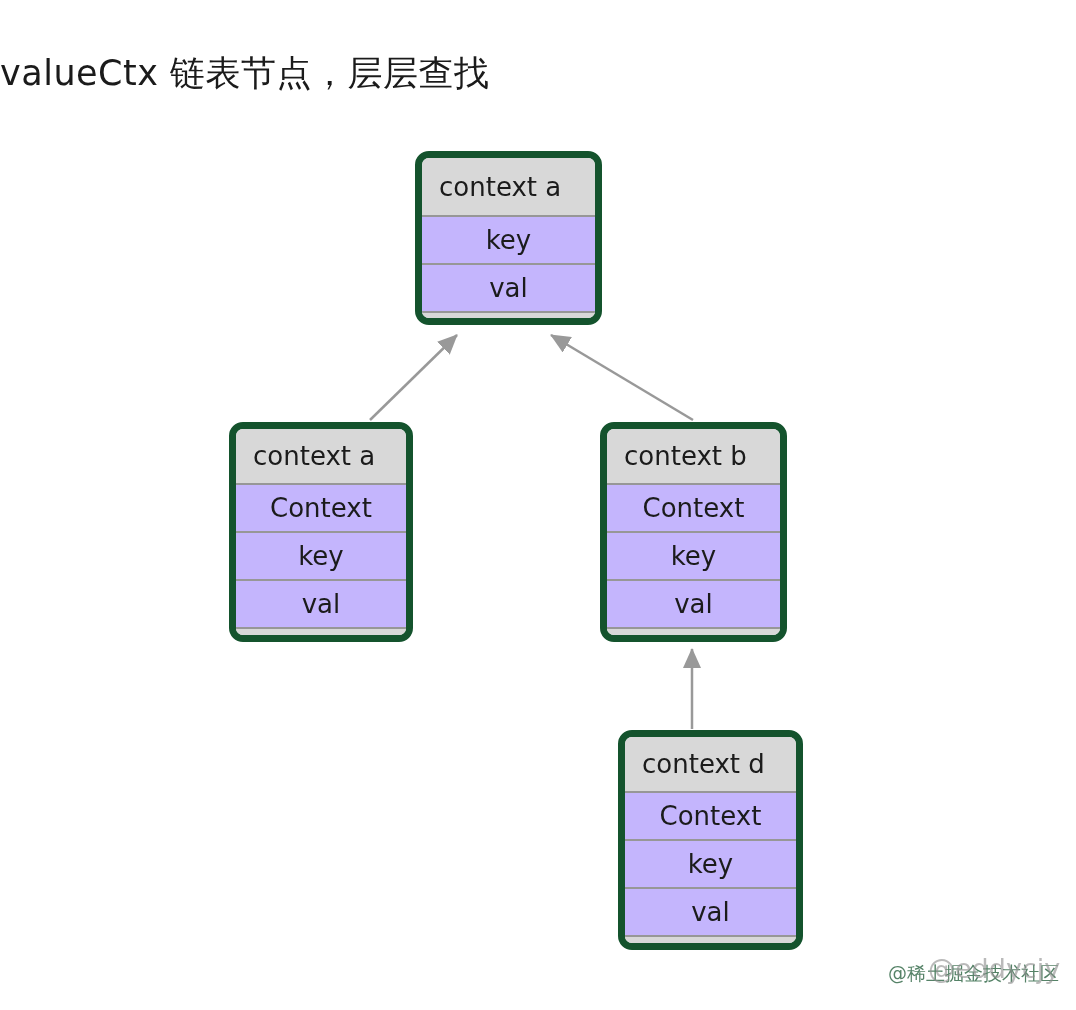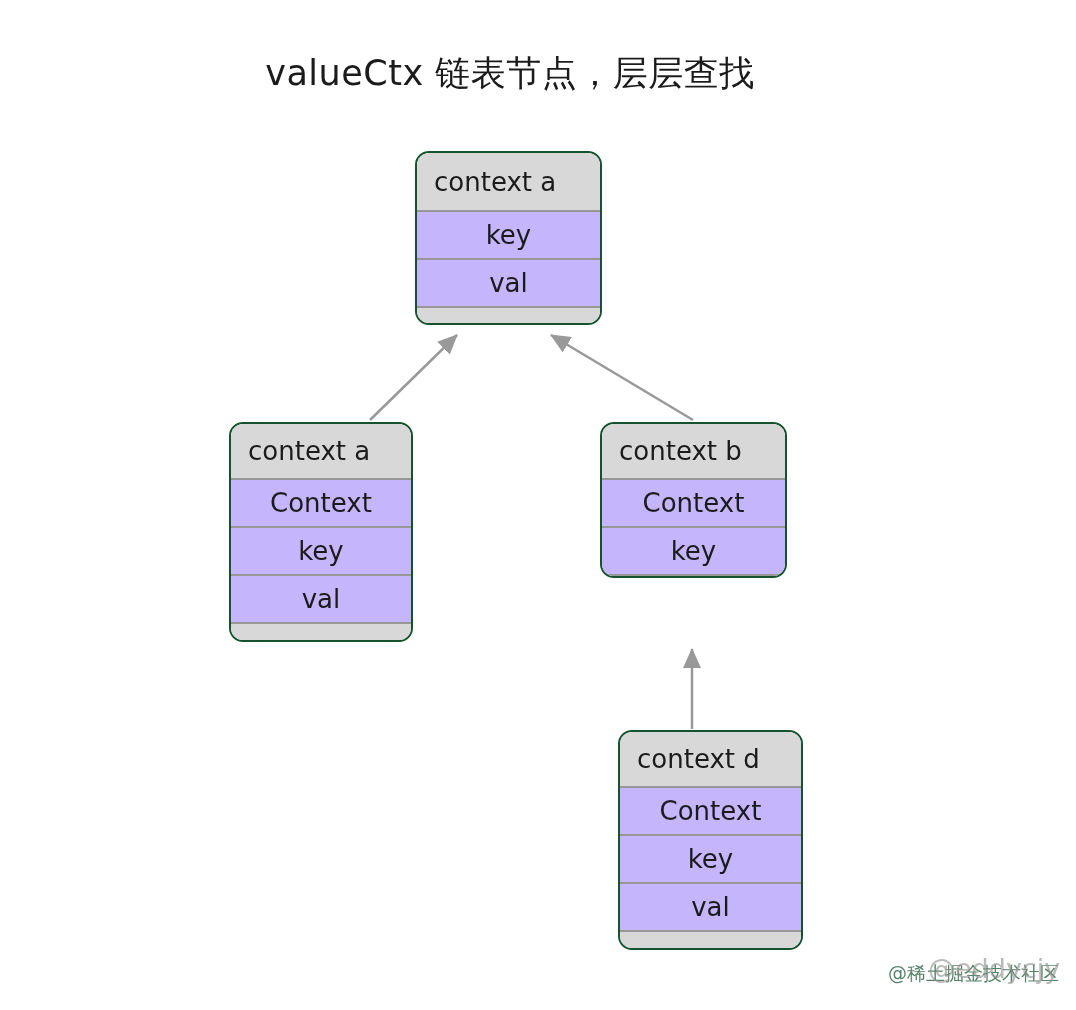--- a/index.html
+++ b/index.html
@@ -6,32 +6,32 @@
   html, body { background: #ffffff; }
   body {
     width: 1076px; height: 1010px;
     font-family: "DejaVu Sans", "Liberation Sans", sans-serif;
     position: relative; overflow: hidden;
   }
   .canvas { position: relative; width: 1076px; height: 1010px; background: #ffffff; }
 
   .diagram-title {
     position: absolute; left: 0; top: 50px; width: 1020px;
-    text-align: center;
+    text-align: left;
     font-size: 35px; font-weight: 500; color: #1b1b1b;
     letter-spacing: 0.5px;
   }
 
   .arrows-layer { position: absolute; left: 0; top: 0; width: 1076px; height: 1010px; pointer-events: none; }
 
   .node {
     position: absolute;
     display: flex; flex-direction: column;
     background: #ffffff;
-    border: 2px solid #14532d;
+    border: 7px solid #14532d;
     border-radius: 14px;
     overflow: hidden;
   }
   .node-header {
     background: #d8d8d8;
     border-bottom: 2px solid #979797;
     display: flex; align-items: center;
     padding-left: 17px;
     font-size: 26px; color: #1b1b1b;
     flex: 0 0 auto;
@@ -42,21 +42,21 @@
     display: flex; align-items: center; justify-content: center;
     font-size: 26px; color: #1b1b1b;
     flex: 0 0 auto; height: 48px;
   }
   .node-footer { background: #d8d8d8; flex: 1 1 auto; }
 
   
   #node-root   { left: 415px; top: 151px; width: 187px; height: 174px; }
   #node-root .node-header { height: 59px; }
   #node-left   { left: 229px; top: 422px; width: 184px; height: 220px; }
-  #node-right  { left: 600px; top: 422px; width: 187px; height: 156px; }
+  #node-right  { left: 600px; top: 422px; width: 187px; height: 220px; }
   #node-bottom { left: 618px; top: 730px; width: 185px; height: 220px; }
   #node-left .node-header, #node-right .node-header, #node-bottom .node-header { height: 56px; }
 
   .watermark-site {
     position: absolute; left: 888px; top: 961px;
     font-size: 19px; color: #14532d; opacity: 0.72;
     white-space: nowrap;
   }
   .watermark-author {
     position: absolute; left: 928px; top: 953px;

